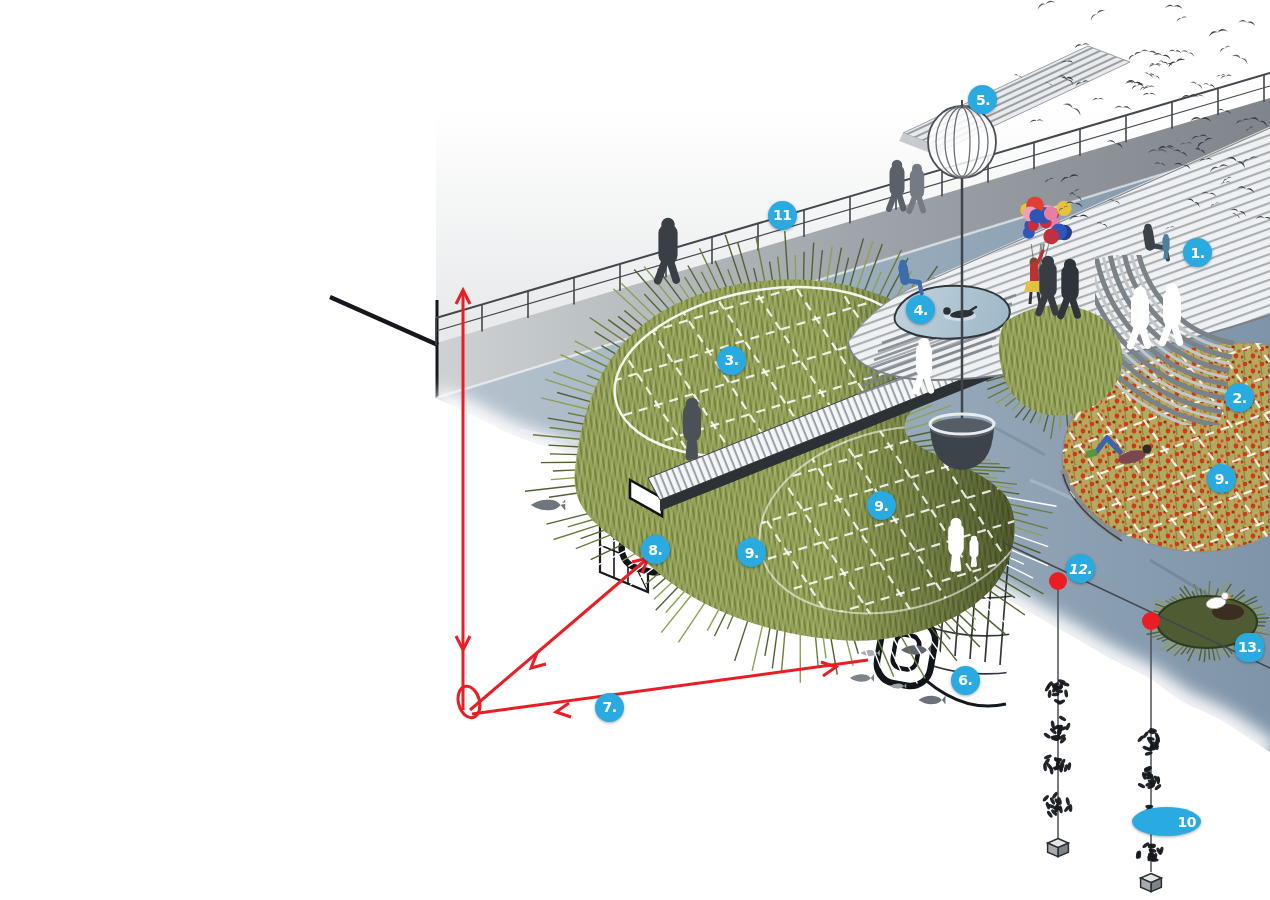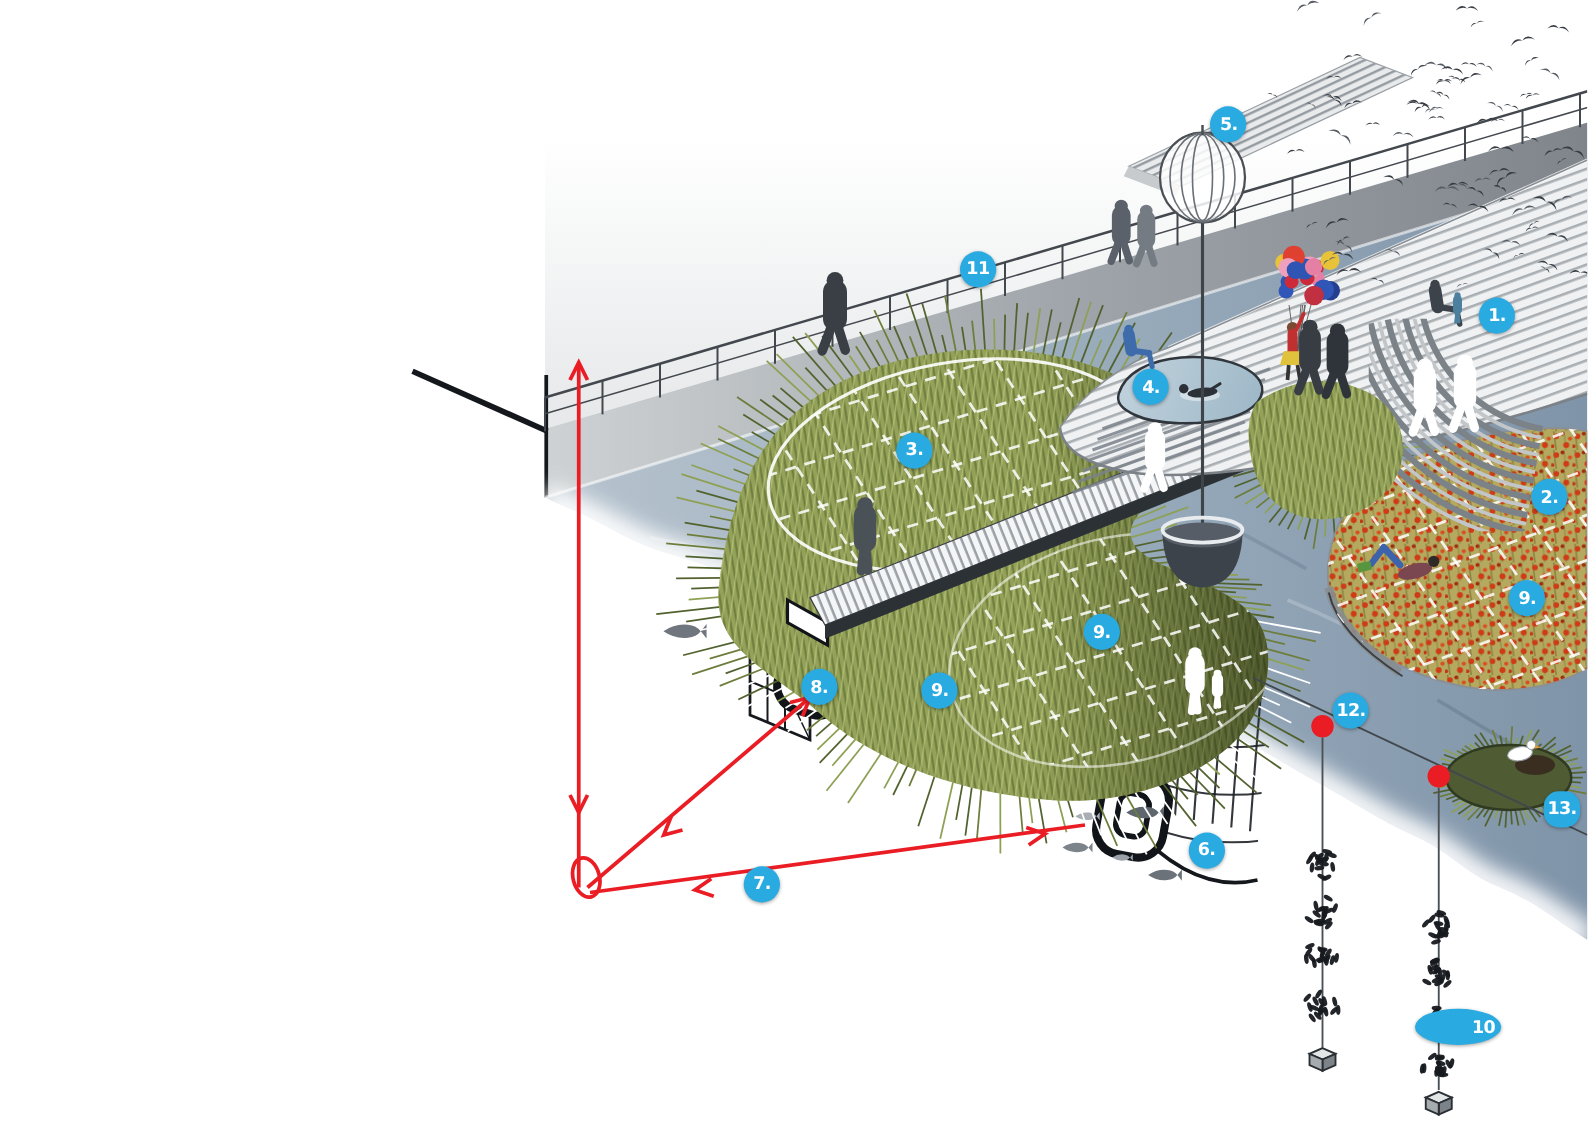--- a/index.html
+++ b/index.html
@@ -1043,16 +1043,16 @@
       <div class="marker" style="left: 72.5%; top: 34.4%;">4.</div>
       <div class="marker" style="left: 77.4%; top: 11.1%;">5.</div>
       <div class="marker" style="left: 76%; top: 75.6%;">6.</div>
       <div class="marker" style="left: 48%; top: 78.6%;">7.</div>
       <div class="marker" style="left: 51.6%; top: 61.1%;">8.</div>
       <div class="marker" style="left: 69.4%; top: 56.2%;">9.</div>
       <div class="marker" style="left: 59.2%; top: 61.4%;">9.</div>
       <div class="marker" style="left: 96.2%; top: 53.2%;">9.</div>
       <div class="marker" style="left: 90.3%; top: 91.3%; padding-left: 40px;">10</div>
       <div class="marker" style="left: 61.6%; top: 23.9%; text-align: right;">11</div>
-      <div class="marker" style="left: 85.1%; top: 63.2%;">12.</div>
+      <div class="marker" style="left: 85.1%; top: 63.2%; font-style: italic;">12.</div>
       <div class="marker" style="left: 98.4%; top: 71.9%; border-radius: 12px;">13.</div>
     </div>
 </div>
 
 </body></html>

